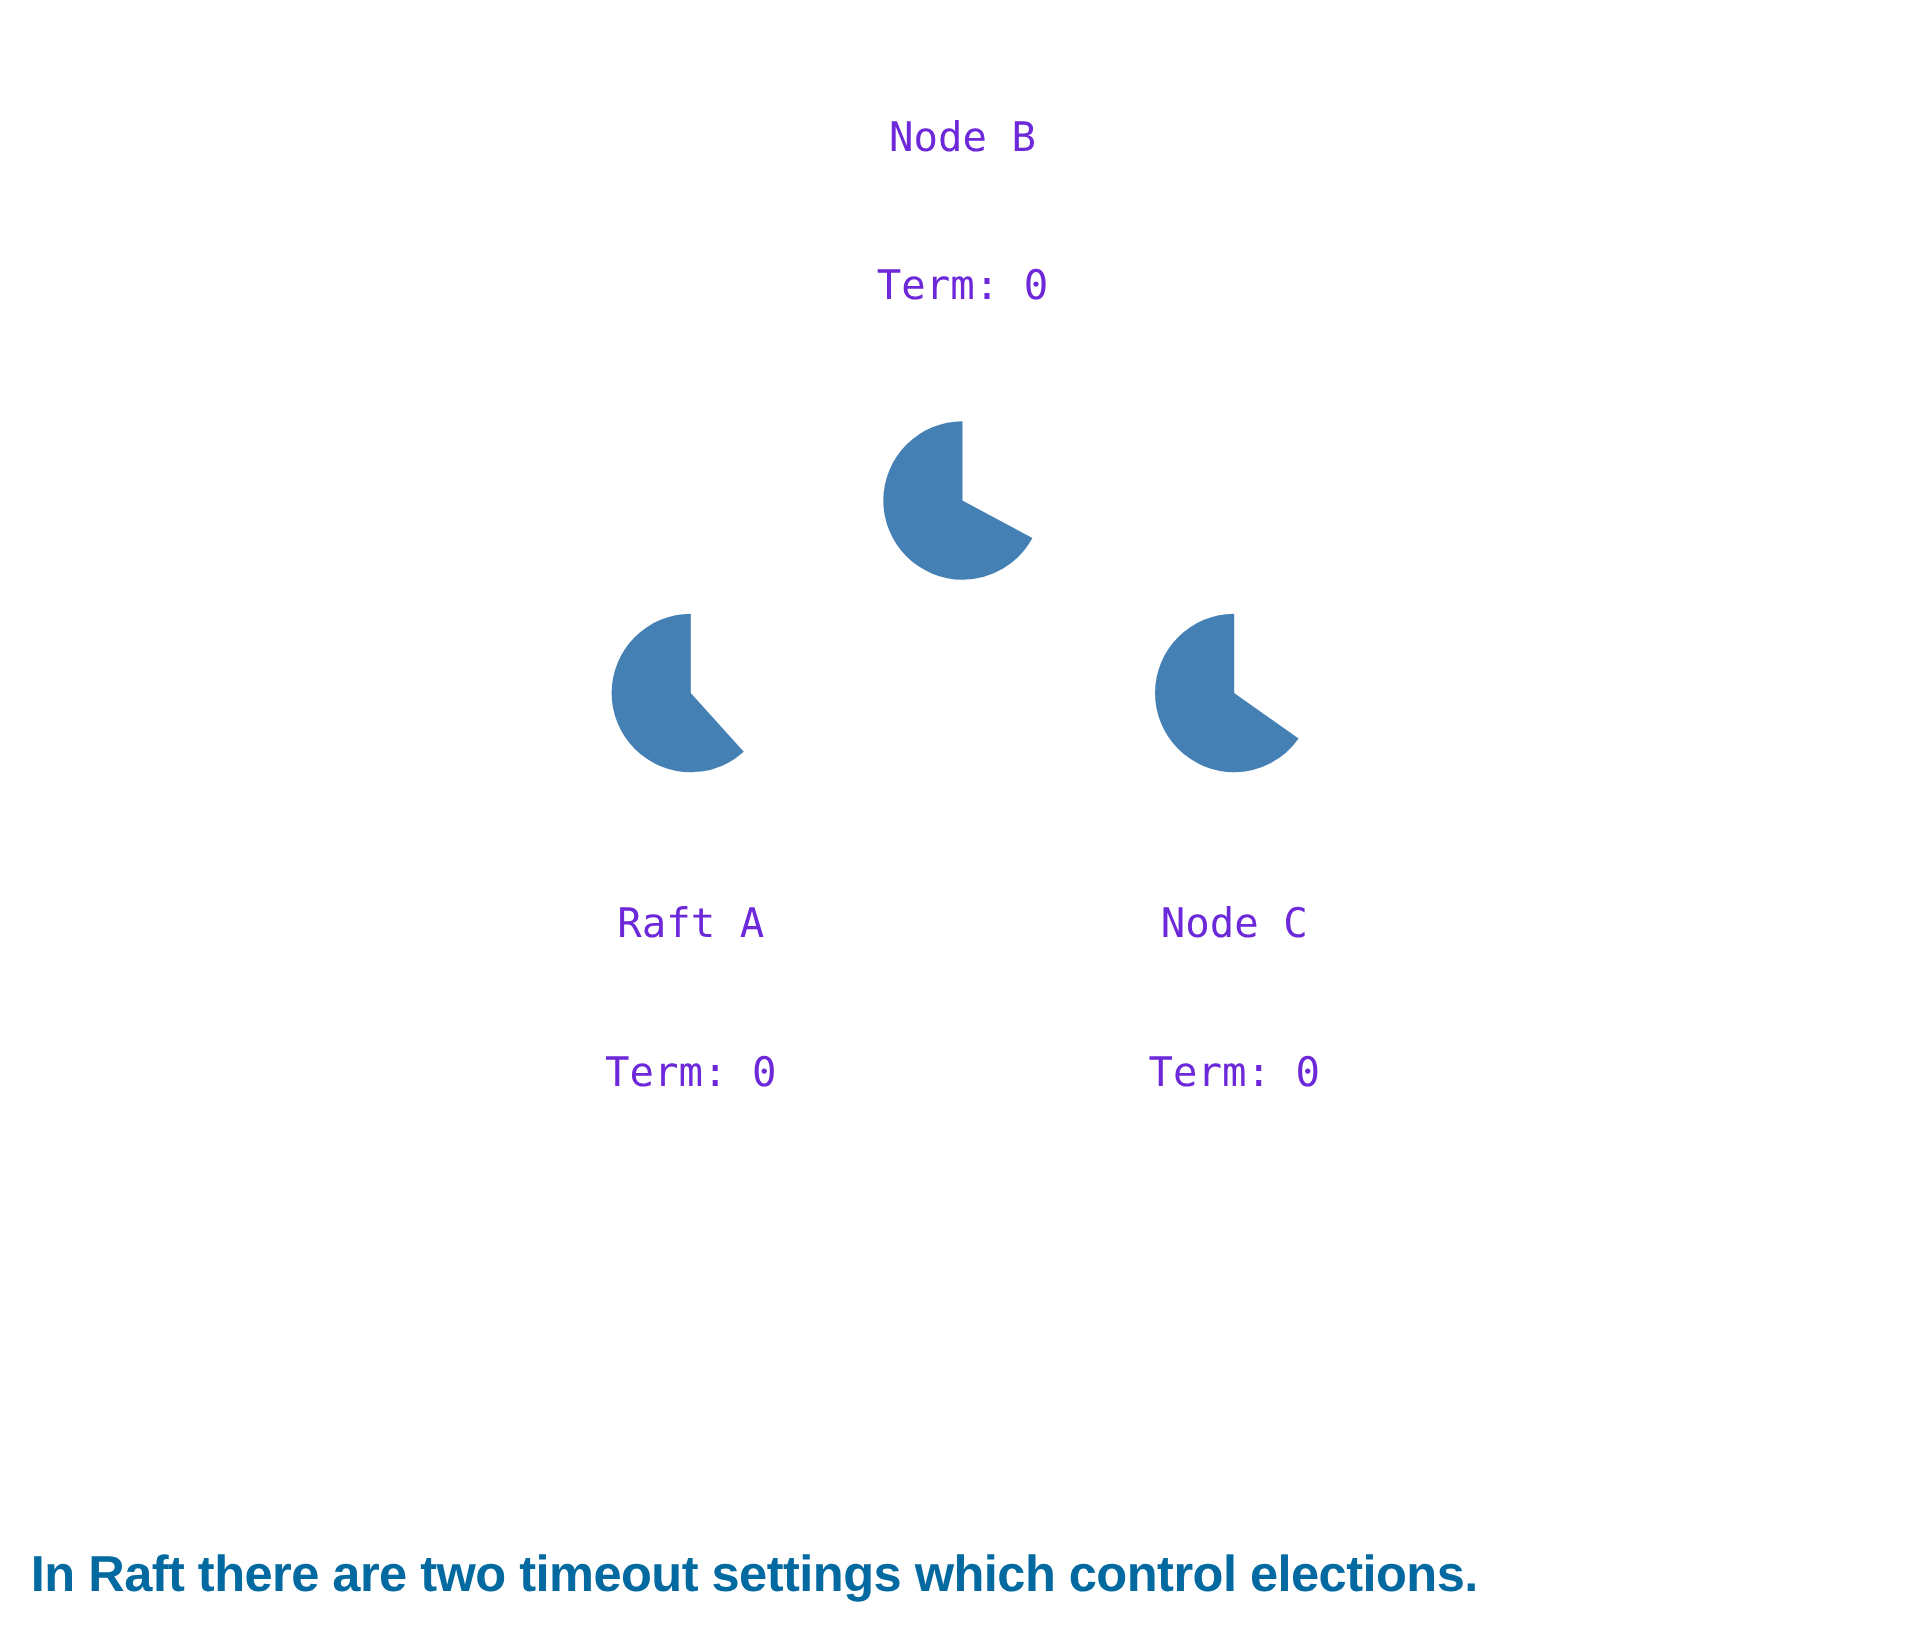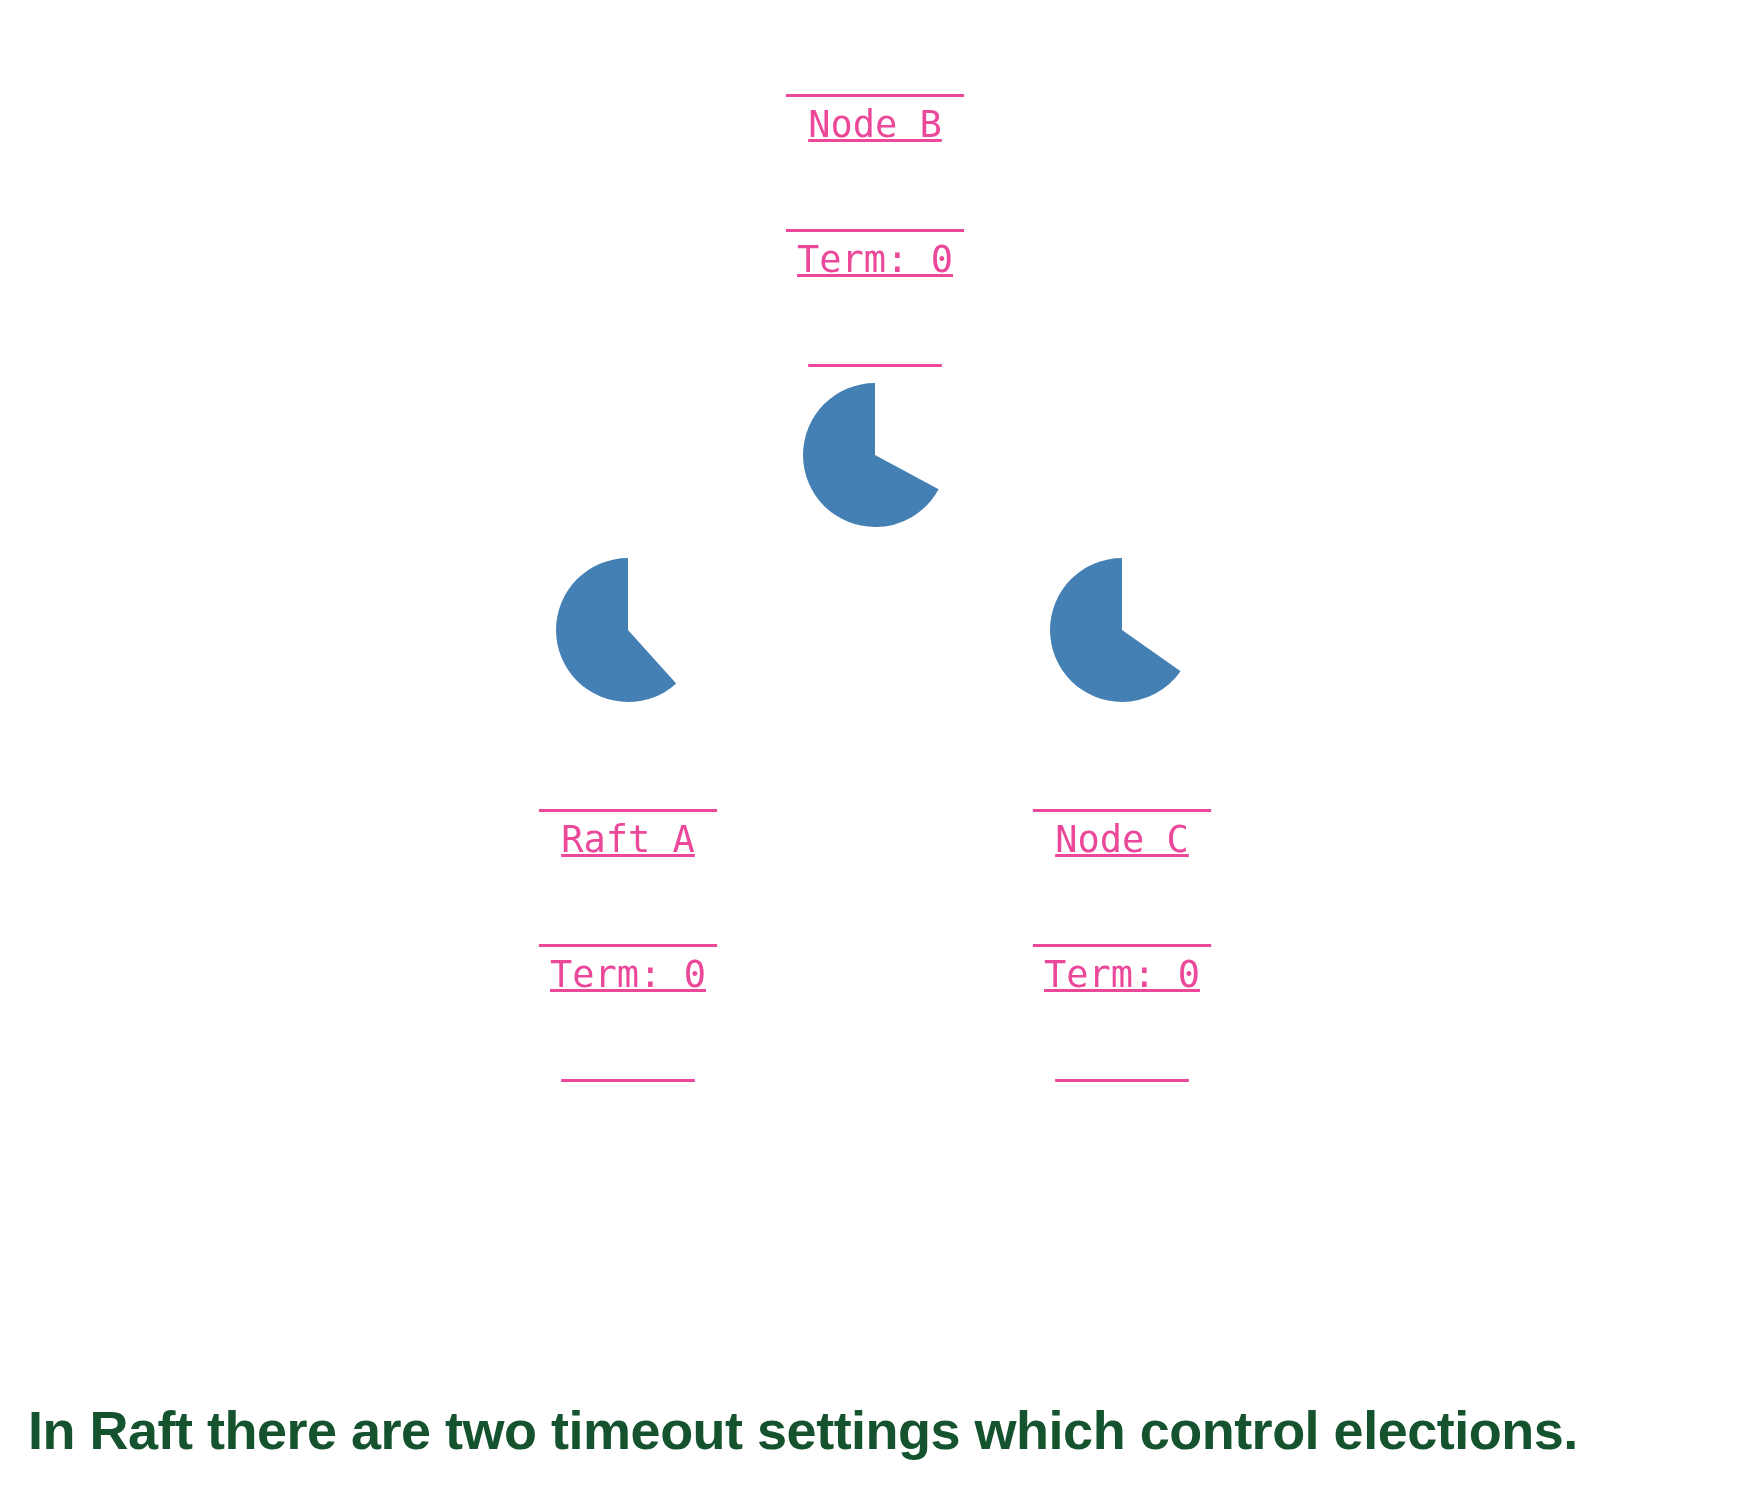--- a/index.html
+++ b/index.html
@@ -37,24 +37,23 @@
     position: absolute;
     width: 300px;
     margin-left: -150px;
     text-align: center;
   }
 
   .node-label {
     font-family: "DejaVu Sans Mono", "Liberation Mono", monospace;
     font-size: 37px;
     line-height: 45px;
-    color: #ec4899;
+    color: #6d28d9;
     white-space: pre;
     letter-spacing: 0px;
-    text-decoration: underline;
   }
 
   .node-label-line {
     display: block;
   }
 
   .node-shape-wrap {
     width: 300px;
     height: 150px;
     position: relative;
@@ -80,23 +79,23 @@
   #node-c .node-label { margin-top: 22px; }
 
   
   .caption {
     position: absolute;
     left: 28px;
     top: 1398px;
     width: 1700px;
     font-family: "Liberation Sans", sans-serif;
     font-weight: bold;
-    font-size: 54px;
+    font-size: 46px;
     line-height: 64px;
-    color: #14532d;
+    color: #0369a1;
     letter-spacing: -0.5px;
     white-space: nowrap;
   }
 </style>
 </head>
 <body>
 
 <div id="stage">
 
   <div class="cluster">

